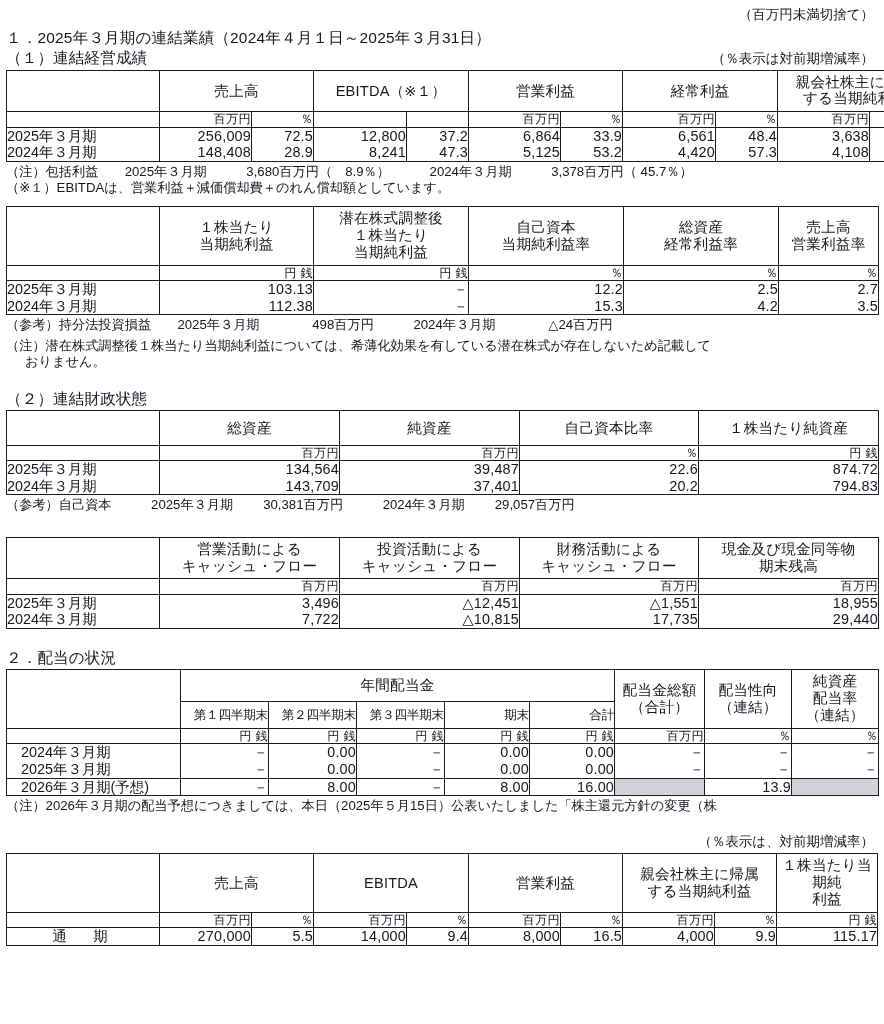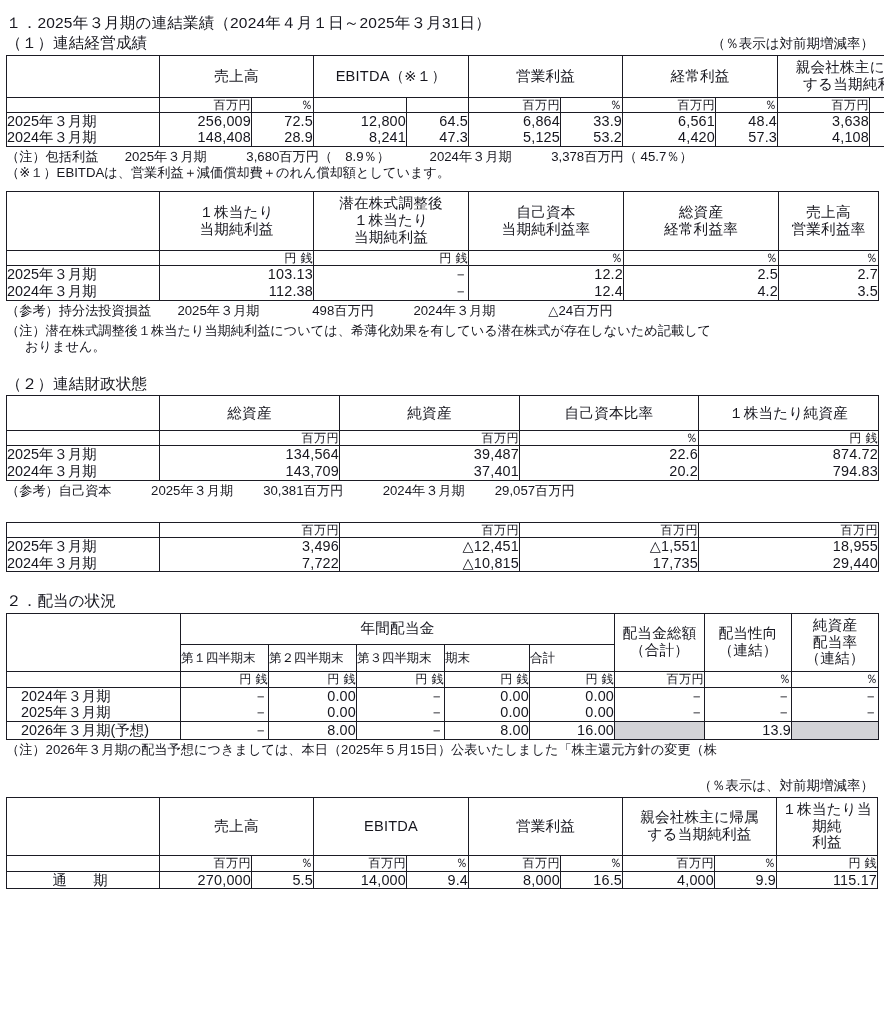--- a/index.html
+++ b/index.html
@@ -112,39 +112,40 @@
     white-space: nowrap;
   }
   .rowlabel.narrow {
     padding-left: 14px;
   }
   .shaded { background: #d3d3d7; }
   .thick-top { border-top-width: 2px; }
 
   
   .qhead {
-    text-align: left;
+    text-align: right;
     font-size: 12.6px;
     padding: 2px 0 3px 0;
     letter-spacing: -0.2px;
     white-space: nowrap;
   }
   .spread {
     text-align: center;
     font-size: 14.4px;
     letter-spacing: 6px;
     padding-left: 6px;
   }
 </style>
 </head>
 <body>
 
 <div class="page">
 
   <div class="sp8"></div>
+  <div class="right-note">（百万円未満切捨て）</div>
 
   <div class="sp6"></div>
 
   <div class="heading">１．2025年３月期の連結業績（2024年４月１日～2025年３月31日）</div>
 
   <div class="sp3"></div>
   <div class="headrow">
     <div class="subheading">（１）連結経営成績</div>
     <div class="right-note">（％表示は対前期増減率）</div>
   </div>
@@ -188,21 +189,21 @@
       <td class="unit thick-top">百万円</td>
       <td class="unit thick-top">％</td>
       <td class="unit thick-top">百万円</td>
       <td class="unit thick-top">％</td>
     </tr>
     <tr>
       <td class="rowlabel" style="border-bottom:0">2025年３月期</td>
       <td class="num" style="border-bottom:0">256,009</td>
       <td class="num" style="border-bottom:0">72.5</td>
       <td class="num" style="border-bottom:0">12,800</td>
-      <td class="num" style="border-bottom:0">64.5</td>
+      <td class="num" style="border-bottom:0">37.2</td>
       <td class="num" style="border-bottom:0">6,864</td>
       <td class="num" style="border-bottom:0">33.9</td>
       <td class="num" style="border-bottom:0">6,561</td>
       <td class="num" style="border-bottom:0">48.4</td>
       <td class="num" style="border-bottom:0">3,638</td>
       <td class="num" style="border-bottom:0">△11.4</td>
     </tr>
     <tr>
       <td class="rowlabel" style="border-top:0">2024年３月期</td>
       <td class="num" style="border-top:0">148,408</td>
@@ -272,21 +273,21 @@
       <td class="num" style="border-bottom:0">103.13</td>
       <td class="num" style="border-bottom:0">－</td>
       <td class="num" style="border-bottom:0">12.2</td>
       <td class="num" style="border-bottom:0">2.5</td>
       <td class="num" style="border-bottom:0">2.7</td>
     </tr>
     <tr>
       <td class="rowlabel" style="border-top:0">2024年３月期</td>
       <td class="num" style="border-top:0">112.38</td>
       <td class="num" style="border-top:0">－</td>
-      <td class="num" style="border-top:0">12.4</td>
+      <td class="num" style="border-top:0">15.3</td>
       <td class="num" style="border-top:0">4.2</td>
       <td class="num" style="border-top:0">3.5</td>
     </tr>
   </tbody>
     </table>
 
   <div class="sp2"></div>
   <div class="note">（参考）持分法投資損益　　2025年３月期　　　　498百万円　　　2024年３月期　　　　△24百万円</div>
   <div class="sp4"></div>
   <div class="note">（注）潜在株式調整後１株当たり当期純利益については、希薄化効果を有している潜在株式が存在しないため記載して</div>
@@ -344,20 +345,39 @@
 
   <table class="fin">
     <colgroup>
       <col style="width:153px">
         <col style="width:180px">
         <col style="width:180px">
       <col style="width:179px">
         <col style="width:180px">
     </colgroup>
     <tbody>
+        <tr>
+      <td class="hcell"><br>&nbsp;</td>
+      <td class="hcell two">
+        <div>営業活動による</div>
+        <div>キャッシュ・フロー</div>
+      </td>
+      <td class="hcell two">
+        <div>投資活動による</div>
+        <div>キャッシュ・フロー</div>
+      </td>
+      <td class="hcell two">
+        <div>財務活動による</div>
+        <div>キャッシュ・フロー</div>
+      </td>
+      <td class="hcell two">
+        <div>現金及び現金同等物</div>
+        <div>期末残高</div>
+      </td>
+    </tr>
     <tr>
       <td class="unit thick-top">&nbsp;</td>
       <td class="unit thick-top">百万円</td>
       <td class="unit thick-top">百万円</td>
       <td class="unit thick-top">百万円</td>
       <td class="unit thick-top">百万円</td>
     </tr>
     <tr>
       <td class="rowlabel" style="border-bottom:0">2025年３月期</td>
       <td class="num" style="border-bottom:0">3,496</td>

